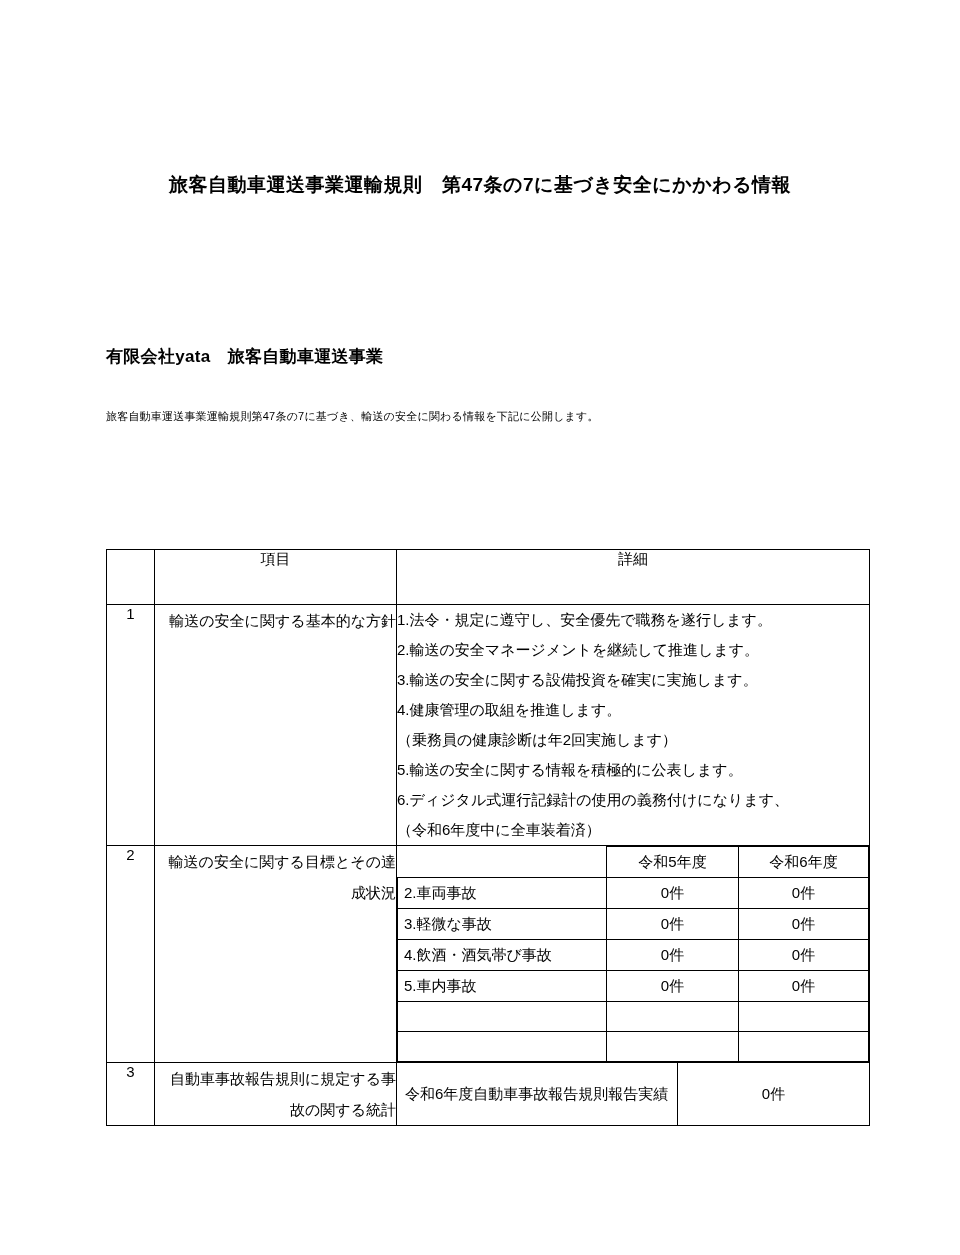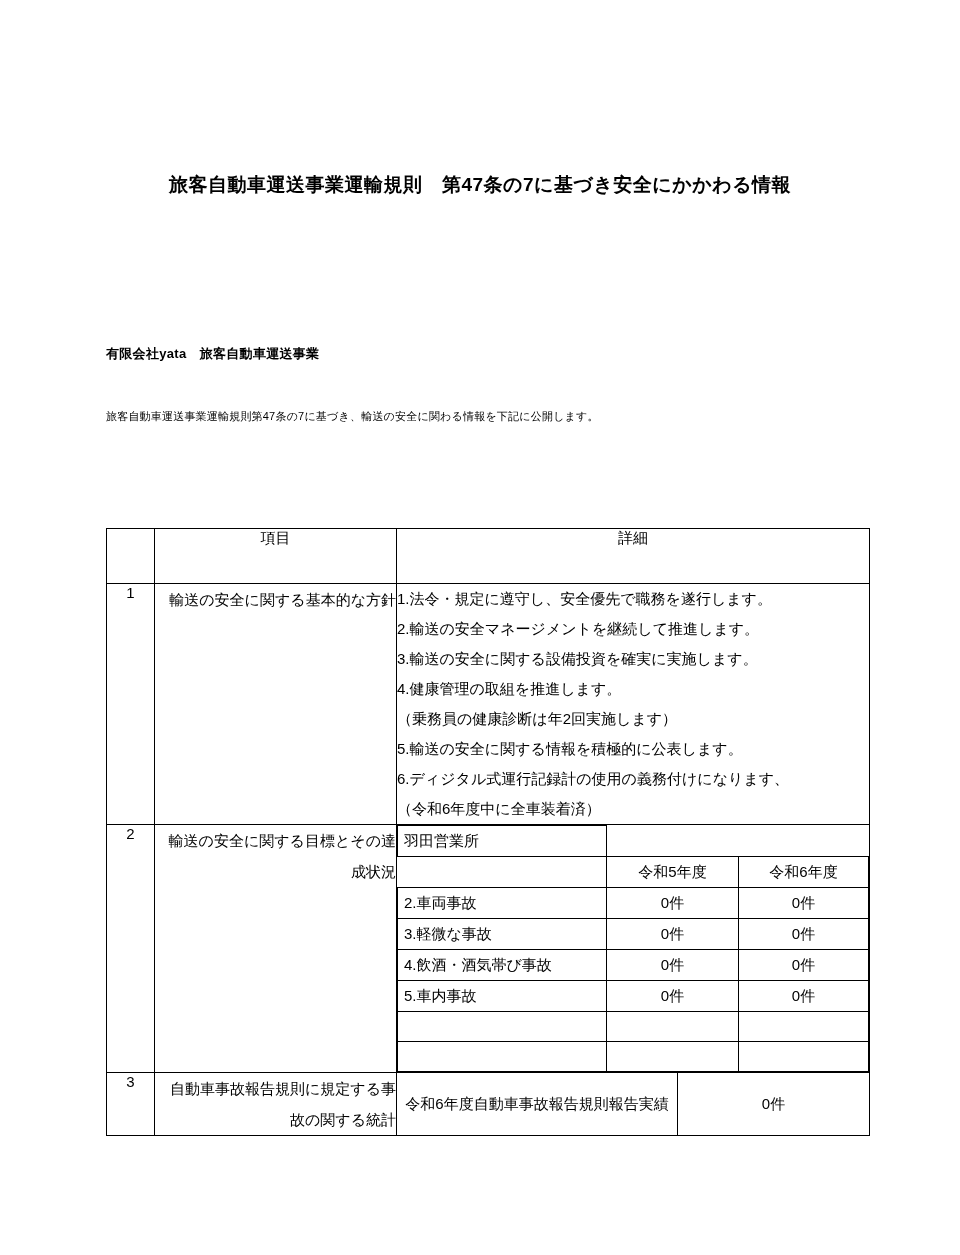--- a/index.html
+++ b/index.html
@@ -27,35 +27,35 @@
     width: 960px;
     text-align: center;
     font-size: 19px;
     font-weight: bold;
     letter-spacing: 0.5px;
   }
   .company-line {
     position: absolute;
     top: 345px;
     left: 106px;
-    font-size: 13px;
+    font-size: 17px;
     font-weight: bold;
     letter-spacing: 0.3px;
   }
   .intro-line {
     position: absolute;
     top: 409px;
     left: 106px;
     font-size: 11px;
     letter-spacing: 0.2px;
   }
 
   table.main {
     position: absolute;
-    top: 528px;
+    top: 549px;
     left: 106px;
     width: 763px;
     border-collapse: collapse;
     table-layout: fixed;
   }
   table.main td, table.main th {
     border: 1px solid #000000;
     vertical-align: top;
     font-weight: normal;
     font-size: 15px;
@@ -147,21 +147,21 @@
   table.row3 td {
     font-size: 15px;
     height: 62px;
     vertical-align: middle;
     padding: 0 8px;
     border: none;
   }
   table.row3 td.sep {
     border-right: 1px solid #000000;
   }
-  .r3-left { text-align: center; }
+  .r3-left { text-align: left; }
   .r3-right { text-align: center; width: 175px; }
 </style>
 </head>
 <body>
 
 <div class="page">
 
   <div class="doc-title">旅客自動車運送事業運輸規則　第47条の7に基づき安全にかかわる情報</div>
 
   <div class="company-line">有限会社yata　旅客自動車運送事業</div>
@@ -200,25 +200,20 @@
         <td class="no-cell">2</td>
         <td class="item-cell">輸送の安全に関する目標とその達成状況</td>
         <td class="detail-cell detail-plain">
           <table class="inner">
             <colgroup>
               <col style="width:209px">
               <col style="width:132px">
               <col style="width:130px">
             </colgroup>
             <tbody>
-              <tr class="office-row">
-                <td>羽田営業所</td>
-                <td class="blank"></td>
-                <td class="blank"></td>
-              </tr>
               <tr>
                 <td class="nb-left"></td>
                 <td class="inner-head">令和5年度</td>
                 <td class="inner-head">令和6年度</td>
               </tr>
               <tr>
                 <td class="inner-label">2.車両事故</td>
                 <td class="inner-val">0件</td>
                 <td class="inner-val">0件</td>
               </tr>

